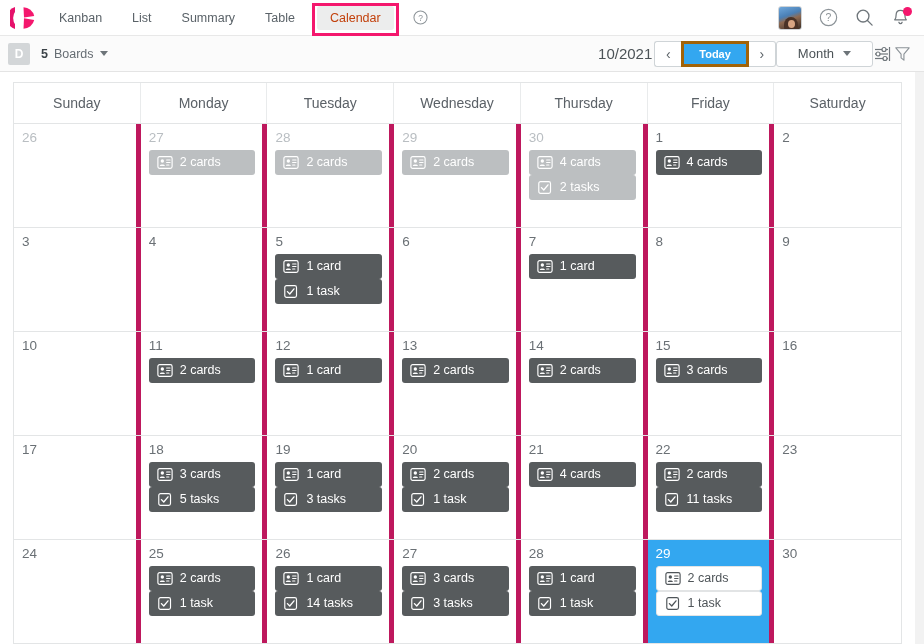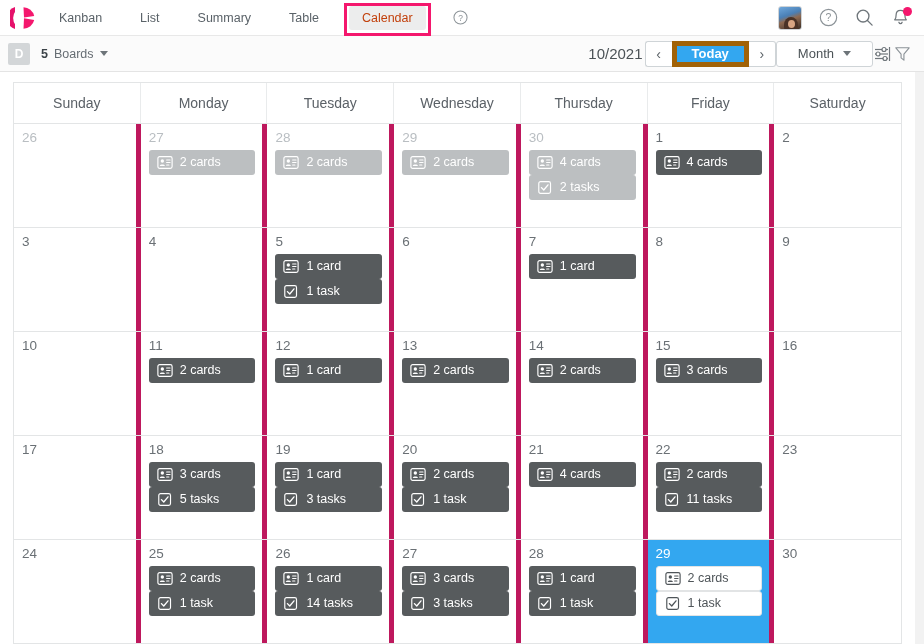--- a/index.html
+++ b/index.html
@@ -17,21 +17,21 @@
     align-items: center;
     background: #ffffff;
     border-bottom: 1px solid #e8e8e8;
     position: relative;
   }
   .logo {
     width: 46px; height: 36px;
     display: flex; align-items: center; justify-content: center;
     flex: 0 0 auto;
   }
-  .nav-tabs { display: flex; align-items: center; gap: 12px; }
+  .nav-tabs { display: flex; align-items: center; gap: 4px; }
   .nav-tab {
     font-size: 12.5px;
     color: #5a6268;
     padding: 5px 13px;
     border-radius: 3px;
     white-space: nowrap;
     cursor: pointer;
   }
   .nav-tab.active {
     background: #eceded;
@@ -144,25 +144,25 @@
     cursor: pointer;
     color:#5c6368;
     font-size: 14px;
   }
   .nav-btn.prev { border-radius: 3px 0 0 3px; border-right: none; }
   .nav-btn.next { border-radius: 0 3px 3px 0; border-left: none; }
   .today-btn {
     height: 26px;
     background: #33a7f0;
     color: #ffffff;
-    font-size: 13px;
+    font-size: 11px;
     font-weight: bold;
     padding: 0 15px;
     display:flex; align-items:center; justify-content:center;
-    border: 5px solid #a16207;
+    border: 3px solid #a16207;
     cursor: pointer;
   }
   .month-select {
     height: 26px;
     background: #ffffff;
     border: 1px solid #cfd4d7;
     border-radius: 3px;
     font-size: 13px;
     color: #4c5357;
     padding: 0 21px;

